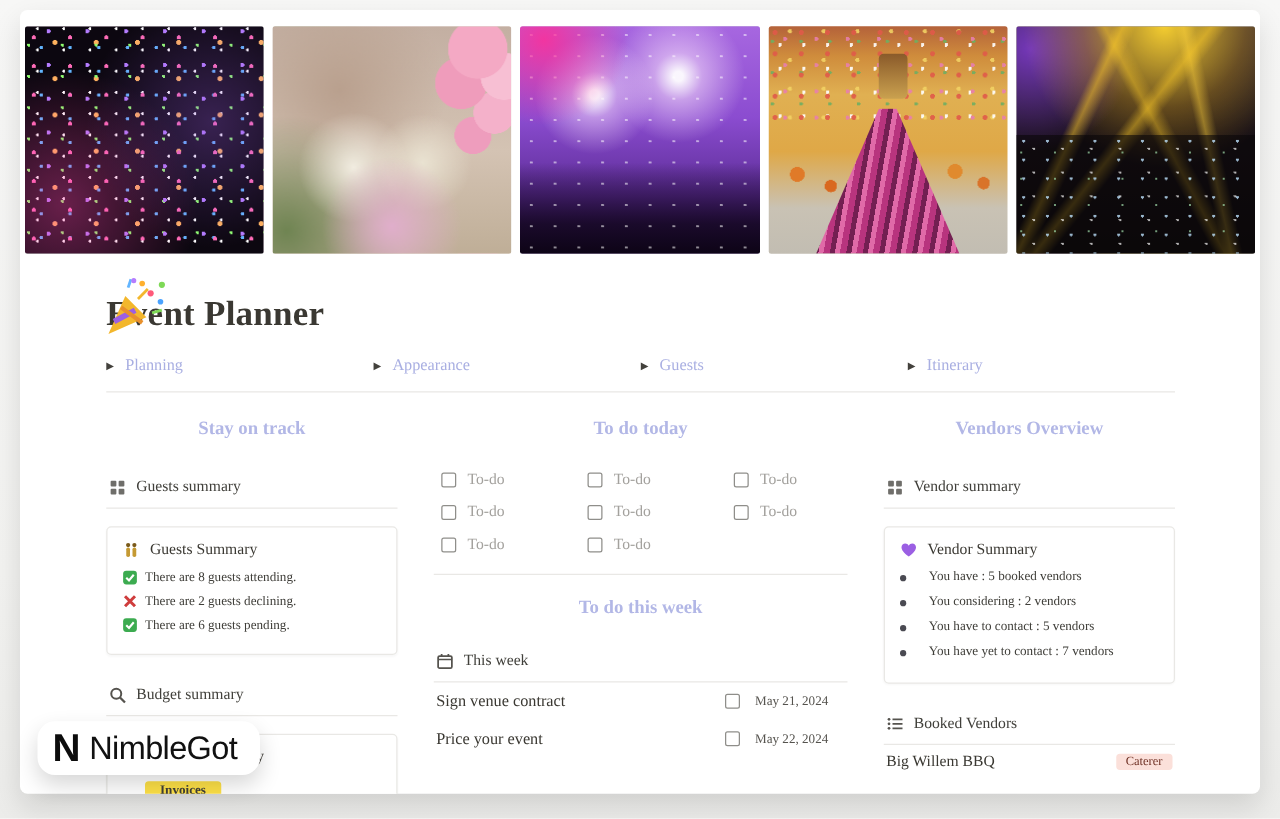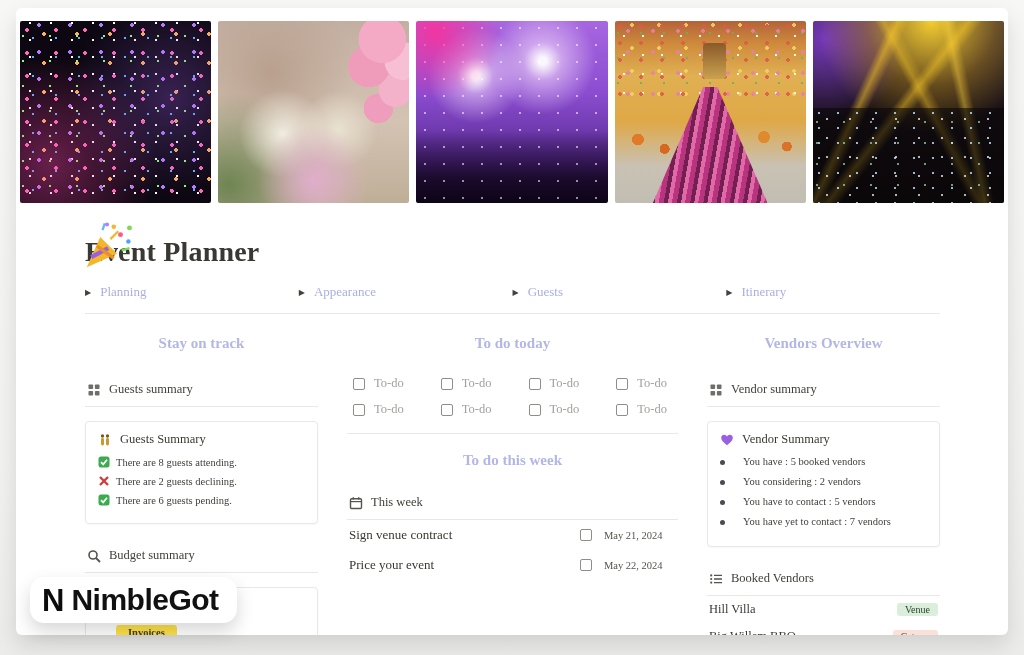--- a/index.html
+++ b/index.html
@@ -132,21 +132,21 @@
 
   .card { border:1px solid #e9e8e5; border-radius:4px; padding:10px 12px;
           margin-top:14px; box-shadow:0 1px 2px rgba(0,0,0,.03); background:#fff; }
   .card-title { display:flex; align-items:center; gap:8px; font-size:12.5px; color:#3a3832; margin-bottom:9px; }
   .cline { display:flex; align-items:center; gap:6px; margin:7px 0; font-weight:400; font-size:10.5px; color:#3f3e39; }
 
   .fpill { display:inline-block; background:#fde047; border-radius:3px; padding:2px 12px;
            font-weight:700; font-size:10.5px; color:#3f3e39; margin:3px 0 3px 18px; }
 
   
-  .todo-grid { display:grid; grid-template-columns:1fr 1fr 1fr 1fr; column-gap:32px; row-gap:11px;
+  .todo-grid { display:grid; grid-template-columns:1fr 1fr 1fr; column-gap:32px; row-gap:11px;
                margin-top:24px; padding:0 6px; }
   .todo { display:flex; align-items:center; gap:9px; color:#a3a19d; font-size:12.5px; cursor:pointer; }
 
   .cb { width:12px; height:12px; border:1.5px solid #8f8e8a; border-radius:2px;
         flex:0 0 auto; background:#fff; }
 
   .trow { display:flex; align-items:center; padding:7px 2px 7px 2px; font-size:13px; color:#3a3832; }
   .trow .task { flex:1; }
   .trow .date { width:72px; font-size:10.5px; color:#55534e; margin-left:12px; }
 
@@ -160,21 +160,21 @@
   .tag-green  { background:#dbeddb; color:#28452c; }
   .tag-red    { background:#fbe0da; color:#6e2f23; }
 
   
   .watermark { position:absolute; left:30px; top:577px; z-index:10;
                background:#fff; border-radius:14px; padding:6px 18px 6px 12px;
                display:flex; align-items:center; gap:7px;
                box-shadow:0 8px 18px rgba(0,0,0,.16);
                font-family:"Liberation Sans",sans-serif; }
   .wm-n { font-weight:900; font-size:31px; line-height:31px; color:#0c0c0c; }
-  .wm-text { font-weight:700; font-size:30px; color:#111; letter-spacing:-.5px; }
+  .wm-text { font-weight:400; font-size:26px; color:#111; letter-spacing:-.5px; }
 
   .icon14 { width:14px; height:14px; flex:0 0 auto; }
   .icon12 { width:12px; height:12px; flex:0 0 auto; }
 </style>
 </head>
 <body>
 
 <div class="canvas">
   <div class="page-card">
 
@@ -415,24 +415,20 @@
             <svg class="icon14" viewBox="0 0 14 14">
               <circle cx="2.2" cy="3.4" r="1.1" fill="#55534e"></circle>
               <circle cx="2.2" cy="7" r="1.1" fill="#55534e"></circle>
               <circle cx="2.2" cy="10.6" r="1.1" fill="#55534e"></circle>
               <path d="M5 3.4 H13 M5 7 H13 M5 10.6 H13" stroke="#55534e" stroke-width="1.4"></path>
             </svg>
             <span>Booked Vendors</span>
           </div>
 
           <div class="vrow">
-            <span>Hill Villa</span>
-            <span class="tag tag-green">Venue</span>
-          </div>
-          <div class="vrow">
             <span>Big Willem BBQ</span>
             <span class="tag tag-red">Caterer</span>
           </div>
 
         </div>
 
       </div>
     </div>
   </div>
 

